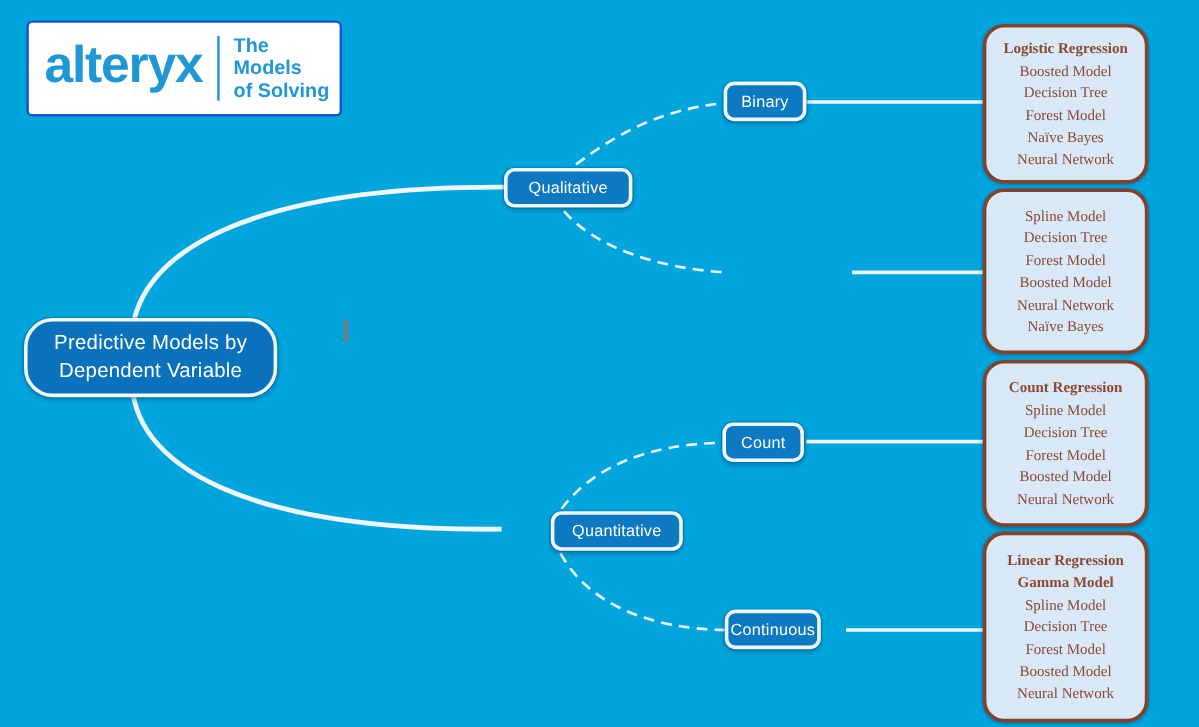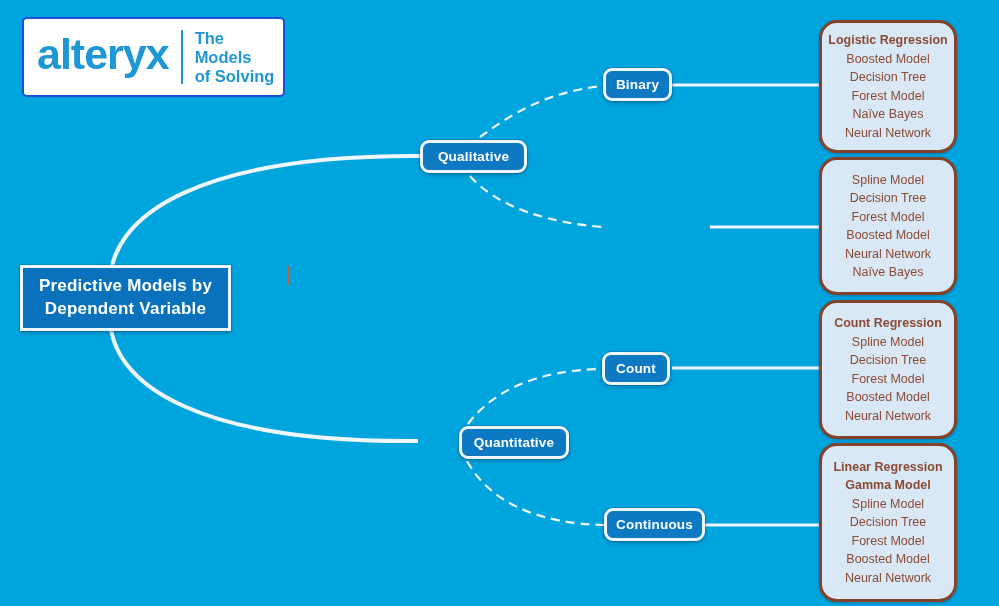--- a/index.html
+++ b/index.html
@@ -6,41 +6,41 @@
   .canvas{position:relative;width:999px;height:606px;background:#00a5de;overflow:hidden;}
   svg.wires{position:absolute;left:0;top:0;z-index:1;}
 
   
   .mm-node{
     position:absolute;z-index:2;
     background:#0c79c2;
     border:3px solid #eef7fd;
     border-radius:9px;
     box-shadow:0 0 0 1px rgba(0,70,120,.25), 0 2px 4px rgba(0,40,90,.35);
-    color:#ffffff;font-weight:bold;
+    color:#ffffff;font-weight:normal;
     display:flex;align-items:center;justify-content:center;
     text-align:center;box-sizing:border-box;
     font-size:13.5px;letter-spacing:.2px;
   }
   .mm-root{
-    font-size:17px;line-height:1.35;background:#0a72bd;border-radius:0;
+    font-size:17px;line-height:1.35;background:#0a72bd;border-radius:24px;
     flex-direction:column;
   }
 
   
   .model-box{
     position:absolute;z-index:2;
     background:#d9e8f6;
     border:3px solid #82432a;
     border-radius:18px;
     box-shadow:0 1px 3px rgba(0,40,90,.35);
     color:#8b4a33;
     display:flex;flex-direction:column;align-items:center;justify-content:center;
     text-align:center;box-sizing:border-box;
-    font-size:12.5px;line-height:18.5px;
+    font-size:12.5px;line-height:18.5px;font-family:Liberation Serif, serif;
   }
   .model-box .bold{font-weight:bold;}
 
   
   .logo{
     position:absolute;left:22px;top:17px;width:263px;height:80px;z-index:2;
     background:#ffffff;border:2px solid #1d4ed8;border-radius:5px;
     display:flex;align-items:center;box-sizing:border-box;
   }
   .logo .brand{
@@ -91,21 +91,21 @@
   </div>
   <div class="mm-node" style="left:415px;top:426px;width:110px;height:33px;margin-left:44px;">
     <span>Quantitative</span>
   </div>
   <div class="mm-node" style="left:603px;top:68px;width:69px;height:33px;">
     <span>Binary</span>
   </div>
   <div class="mm-node" style="left:602px;top:352px;width:68px;height:33px;">
     <span>Count</span>
   </div>
-  <div class="mm-node" style="left:604px;top:508px;width:101px;height:33px;">
+  <div class="mm-node" style="left:604px;top:508px;width:80px;height:33px;">
     <span>Continuous</span>
   </div>
 
   <div class="model-box" style="left:819px;top:20px;width:138px;height:133px;">
     <div class="bold">Logistic Regression</div>
     <div>Boosted Model</div>
     <div>Decision Tree</div>
     <div>Forest Model</div>
     <div>Naïve Bayes</div>
     <div>Neural Network</div>

